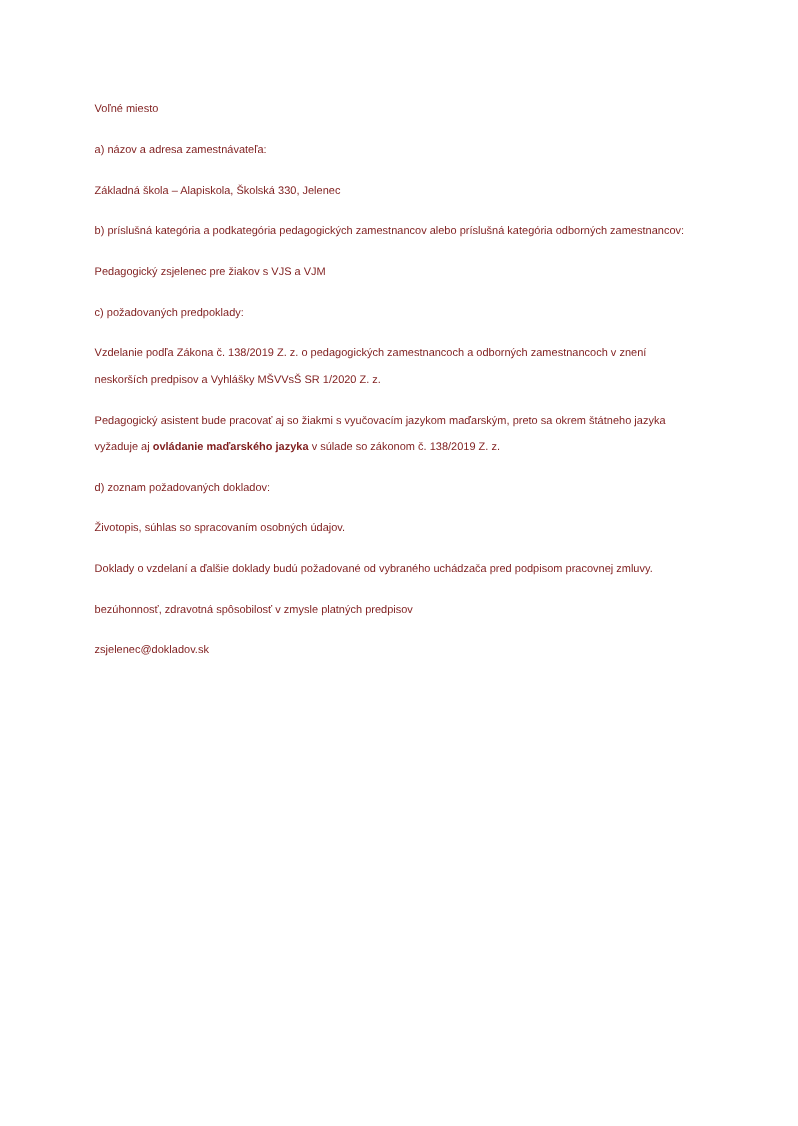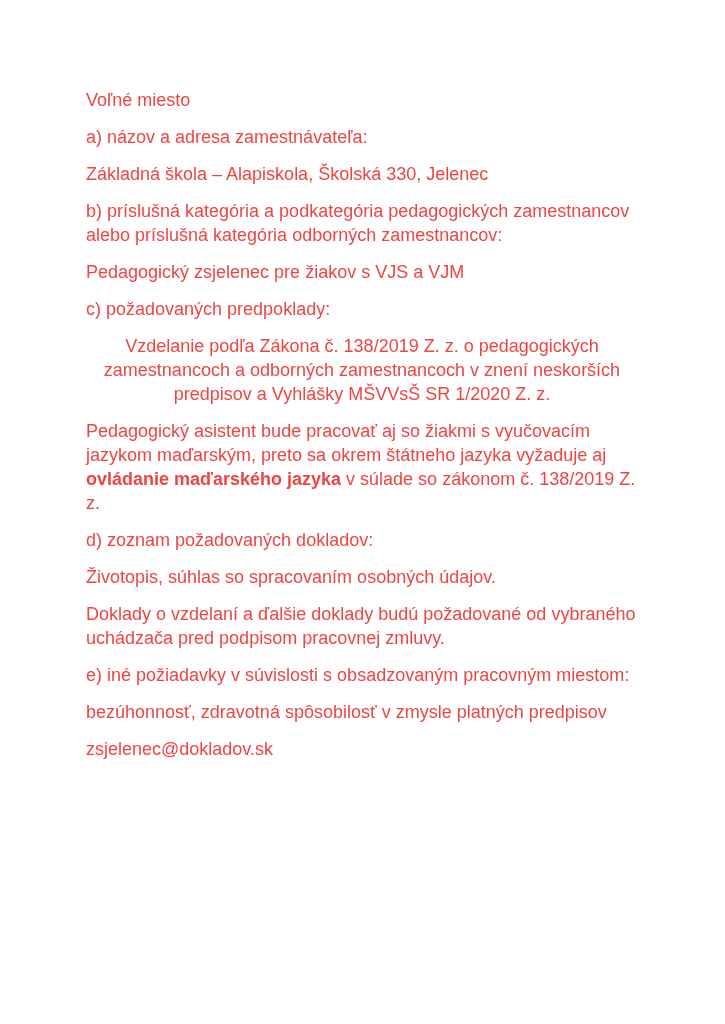--- a/index.html
+++ b/index.html
@@ -14,40 +14,40 @@
     margin: 0 auto;
     background: #ffffff;
     font-family: "Liberation Sans", "DejaVu Sans", sans-serif;
     color: #262626;
     overflow: hidden;
     box-sizing: border-box;
     padding: 88px 85px 0 86px;
   }
   .page p {
     margin: 0 0 13px 0;
-    font-size: 18px;
+    font-size: 10px;
     line-height: 24px;
     max-width: 552px;
-    color: #ef4444;
+    color: #7f1d1d;
   }
   .doc-title {
     font-size: 18px;
     line-height: 26px;
     font-weight: normal;
     margin-bottom: 14px;
   }
   .bold-heading {
     font-weight: normal;
     font-size: 17px;
     line-height: 26px;
     margin-bottom: 13px;
   }
   .para-wide { max-width: 585px; }
   .para-wide-sm { max-width: 562px; }
-  .mb-tight { margin-bottom: 2px; text-align: center; }
+  .mb-tight { margin-bottom: 2px; }
   .mb-gap-md { margin-bottom: 21px; }
   .mb-gap-lg { margin-bottom: 49px; }
   .email-line {
     font-size: 18px;
     line-height: 26px;
   }
   .bold-inline { font-weight: bold; }
 </style>
 </head>
 <body>
@@ -69,20 +69,19 @@
   <p class="para-wide mb-tight">Vzdelanie podľa Zákona č. 138/2019 Z. z. o pedagogických zamestnancoch a odborných zamestnancoch v znení neskorších predpisov a Vyhlášky MŠVVsŠ SR 1/2020 Z. z.</p>
 
   <p class="mb-gap-md"><span>Pedagogický asistent bude pracovať aj so žiakmi s vyučovacím jazykom maďarským, preto sa okrem štátneho jazyka vyžaduje aj </span><span class="bold-inline">ovládanie maďarského jazyka</span><span> v súlade so zákonom č. 138/2019 Z. z.</span></p>
 
   <p>d) zoznam požadovaných dokladov:</p>
 
   <p>Životopis, súhlas so spracovaním osobných údajov.</p>
 
   <p class="para-wide-sm">Doklady o vzdelaní a ďalšie doklady budú požadované od vybraného uchádzača pred podpisom pracovnej zmluvy.</p>
 
-  <p>e) iné požiadavky v súvislosti s obsadzovaným pracovným miestom:</p>
 
   <p class="mb-gap-lg">bezúhonnosť, zdravotná spôsobilosť v zmysle platných predpisov</p>
 
 
   <p class="email-line">zsjelenec@dokladov.sk</p>
 
 </div>
 
 </body></html>

